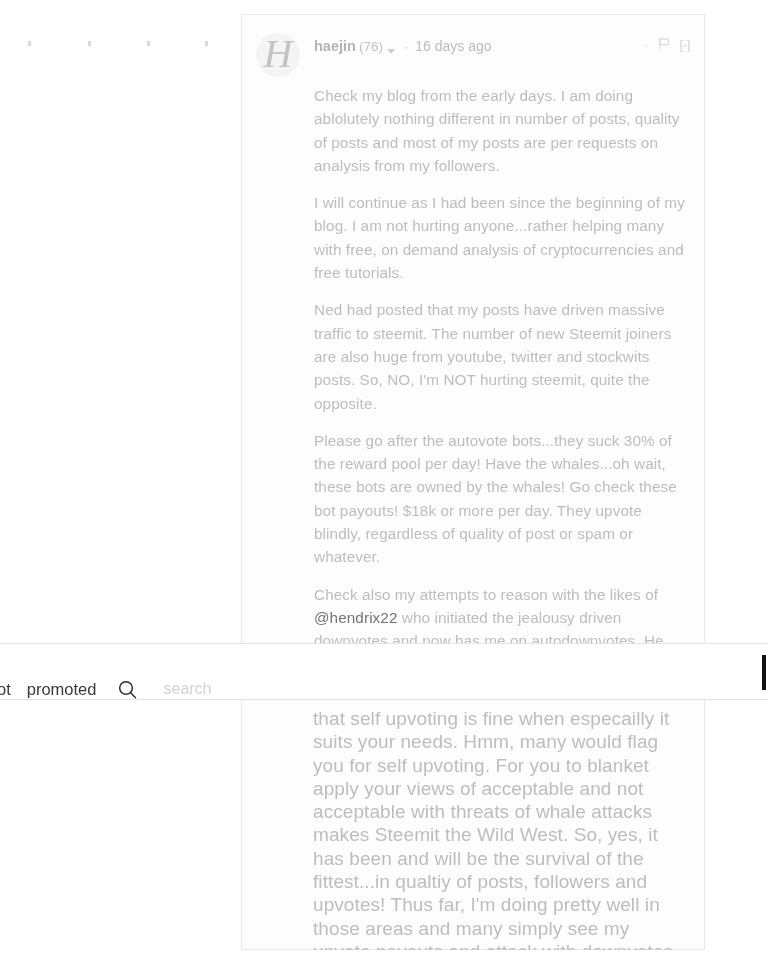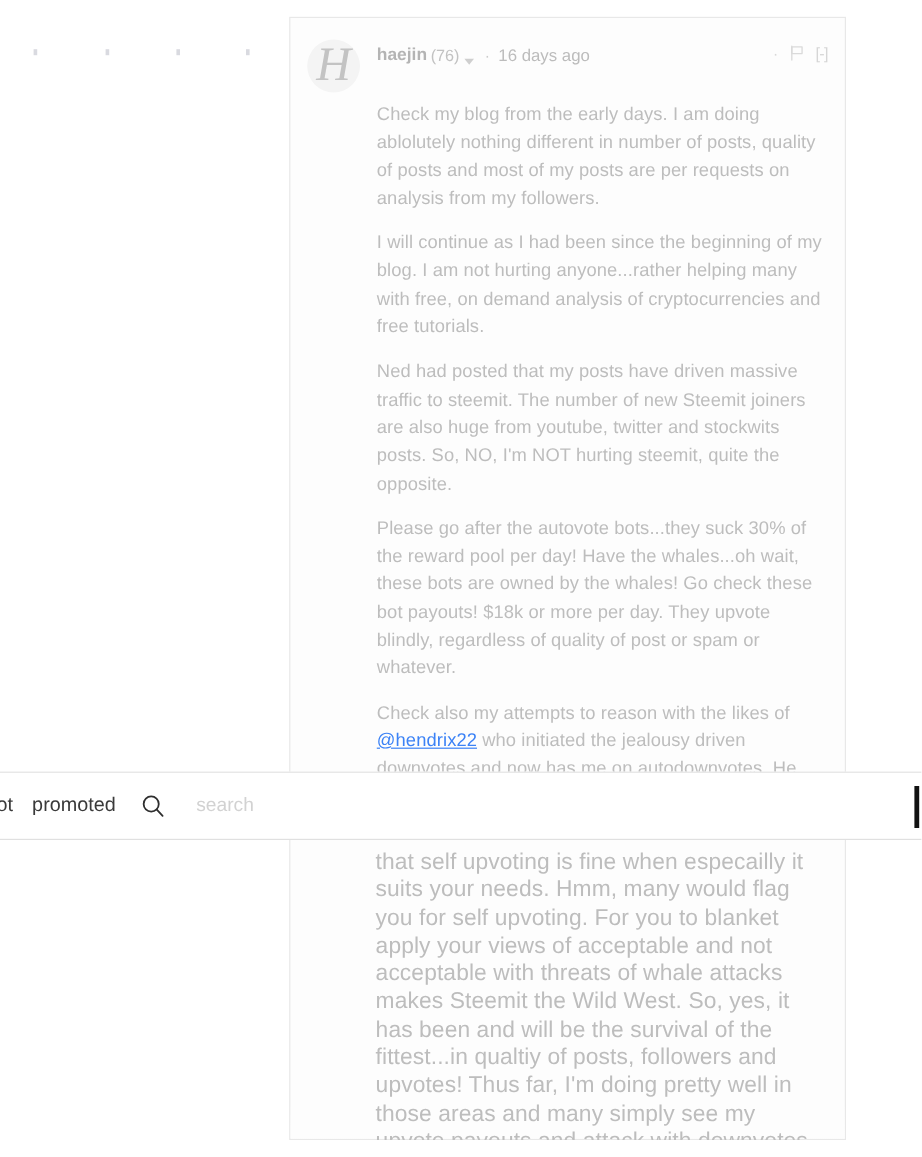--- a/index.html
+++ b/index.html
@@ -157,22 +157,21 @@
     padding-right: 2px;
   }
   .comment-body p {
     margin: 0 0 14px 0;
     font-size: 15.3px;
     line-height: 23.3px;
     color: #bdbdbd;
     letter-spacing: 0.08px;
   }
   .mention-link {
-    color: #3b82f6;
-    text-decoration: underline;
+    color: #737373;
   }
 
   
   .fade-mask {
     position: absolute;
     left: 0;
     right: 0;
     bottom: 0;
     height: 30px;
     background: linear-gradient(to bottom, rgba(253,253,253,0) 0%, rgba(253,253,253,0.92) 60%, #fdfdfd 100%);
@@ -206,21 +205,21 @@
     position: absolute;
     left: 0;
     top: 643px;
     width: 768px;
     height: 57px;
     background: #ffffff;
     border-top: 1px solid #e3e3e3;
     border-bottom: 1px solid #e0e0e0;
     box-sizing: border-box;
     display: flex;
-    align-items: center;
+    align-items: flex-end;
     z-index: 20;
   }
   .nav-link {
     font-size: 16.5px;
     color: #3a3a3a;
     white-space: nowrap;
   }
   .nav-hot {
     margin-left: -3px;
     margin-right: 16px;

